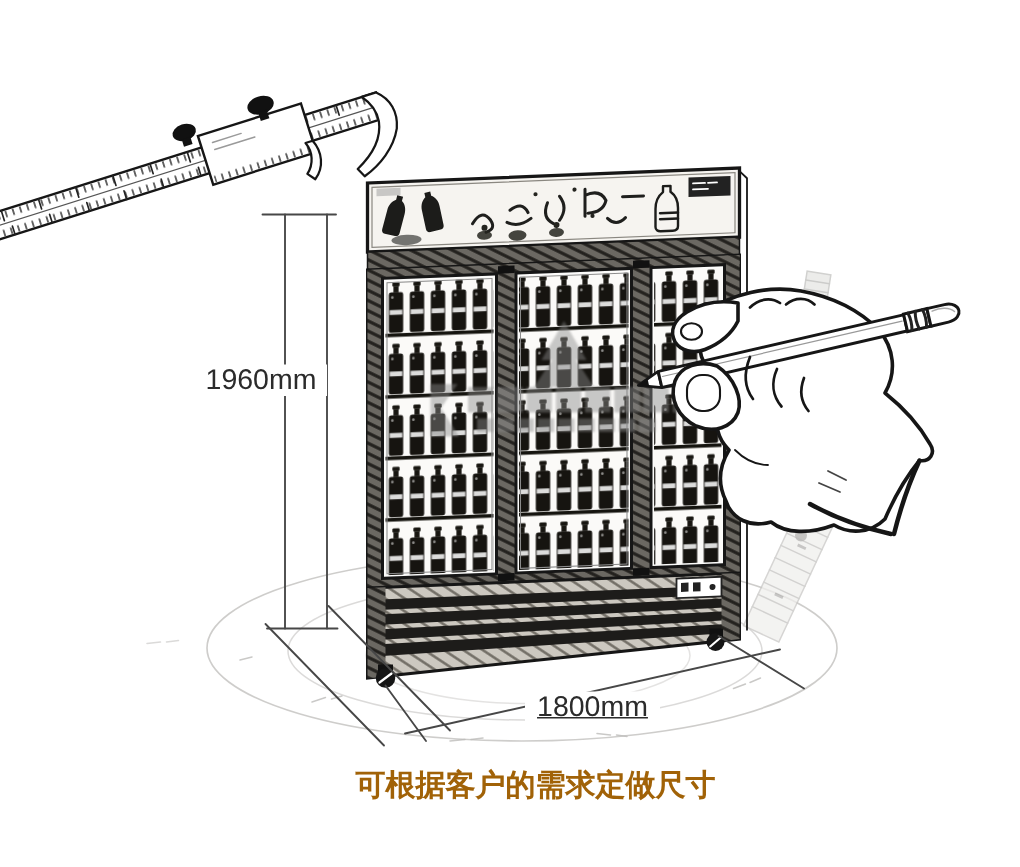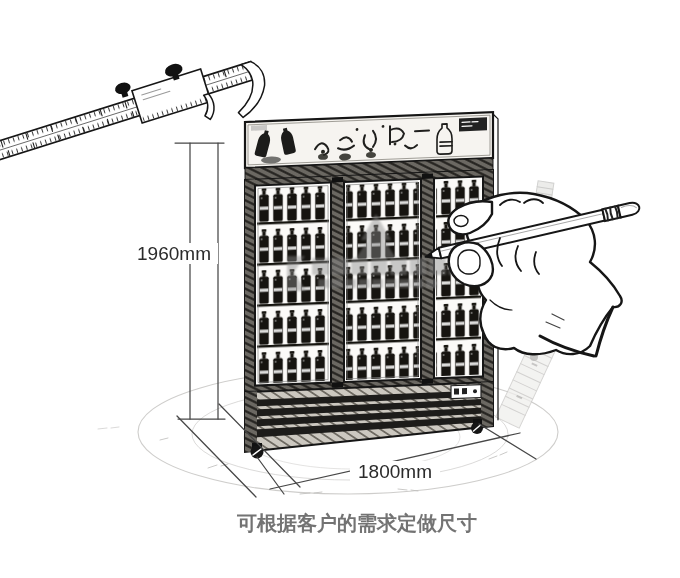--- a/index.html
+++ b/index.html
@@ -5,23 +5,23 @@
   html,body{margin:0;padding:0;background:#fff;}
   .canvas{position:relative;width:680px;height:578px;background:#ffffff;overflow:hidden;
           font-family:"Liberation Sans", sans-serif;}
   .scene{position:absolute;left:0;top:0;}
   svg *{vector-effect:none;}
   svg path, svg line, svg polyline{stroke-linecap:round;stroke-linejoin:round;}
   .dim-label{position:absolute;font-size:19px;color:#2b2b2b;background:#ffffff;
              text-align:center;line-height:1;padding:1px 2px;letter-spacing:0px;white-space:nowrap;}
   .lbl-height{left:130px;top:243px;width:84px;}
   .lbl-depth{left:148px;top:426px;width:76px;}
-  .lbl-width{left:350px;top:461px;width:86px;}
+  .lbl-width{left:350px;top:461px;width:86px;text-decoration:underline;}
   .caption{position:absolute;left:357px;top:510px;transform:translateX(-50%);
-           font-size:20px;font-weight:bold;color:#737373;white-space:nowrap;}
+           font-size:20px;font-weight:bold;color:#a16207;white-space:nowrap;}
 </style>
 </head>
 <body>
 
 <div class="canvas">
 
 <svg class="scene" width="680" height="578" viewBox="0 0 680 578">
   <defs>
     <pattern id="bottles" width="14" height="41" patternUnits="userSpaceOnUse" patternTransform="translate(12,66)">
       <rect width="14" height="41" fill="#fbfaf8"></rect>

